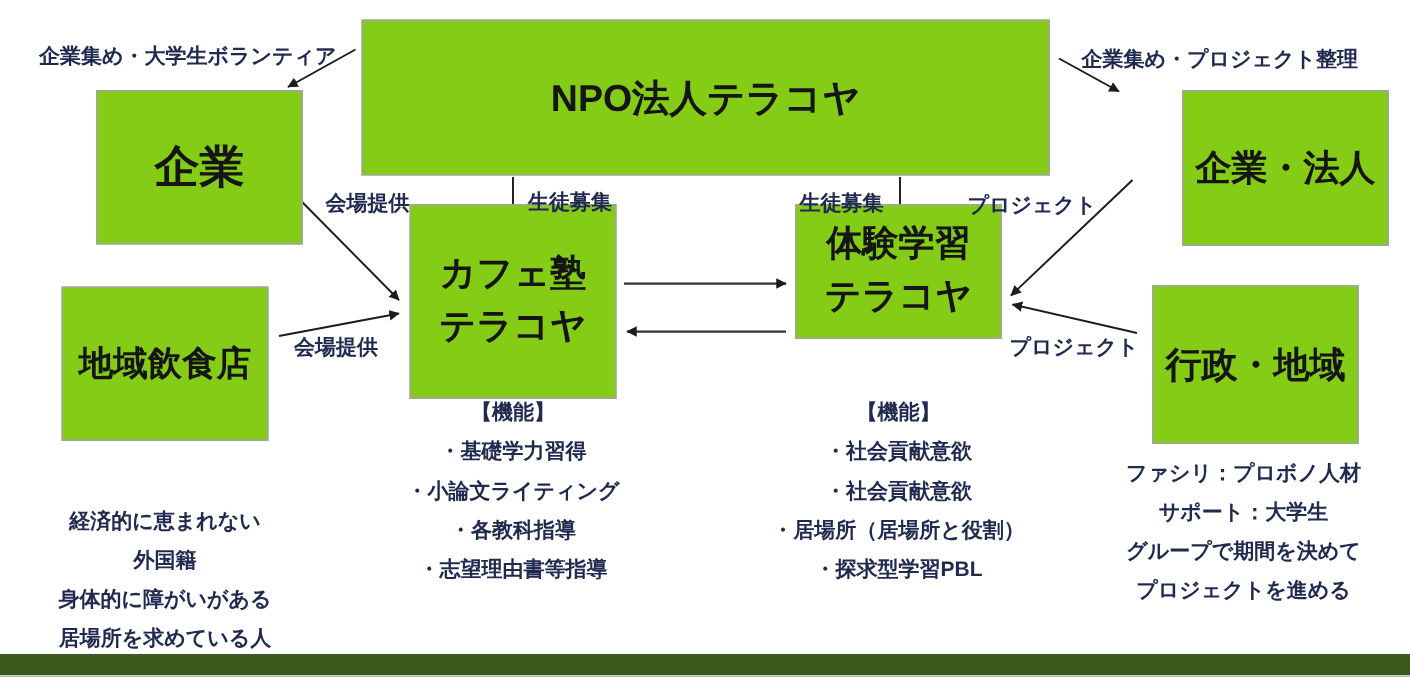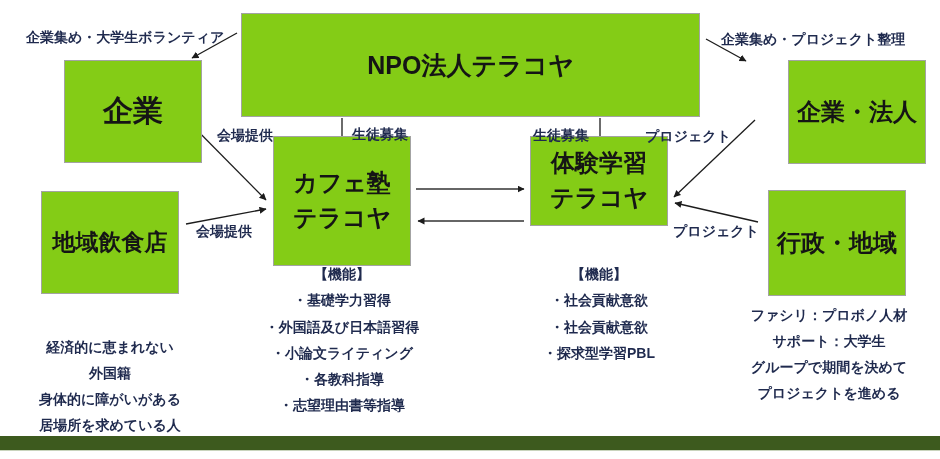--- a/index.html
+++ b/index.html
@@ -141,29 +141,29 @@
   <div class="edge-label" id="label-kaijo-upper">会場提供</div>
   <div class="edge-label" id="label-seito-left">生徒募集</div>
   <div class="edge-label" id="label-seito-right">生徒募集</div>
   <div class="edge-label" id="label-project-upper">プロジェクト</div>
   <div class="edge-label" id="label-kaijo-lower">会場提供</div>
   <div class="edge-label" id="label-project-lower">プロジェクト</div>
 
   <div class="func-list" id="cafe-func-list">
     <div>【機能】</div>
     <div>・基礎学力習得</div>
-    <div>・外国語及び日本語習得</div>
     <div>・小論文ライティング</div>
     <div>・各教科指導</div>
     <div>・志望理由書等指導</div>
   </div>
   <div class="func-list" id="taiken-func-list">
     <div>【機能】</div>
     <div>・社会貢献意欲</div>
     <div>・社会貢献意欲</div>
+    <div>・居場所（居場所と役割）</div>
     <div>・探求型学習PBL</div>
   </div>
 
   <div class="note" id="left-note">
     <div>経済的に恵まれない</div>
     <div>外国籍</div>
     <div>身体的に障がいがある</div>
     <div>居場所を求めている人</div>
   </div>
   <div class="note" id="right-note">

